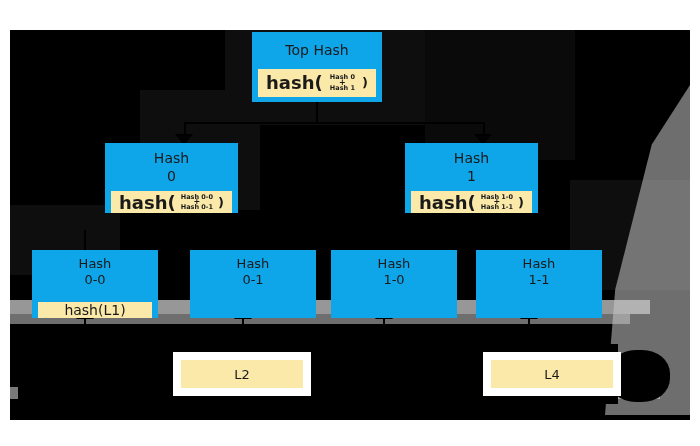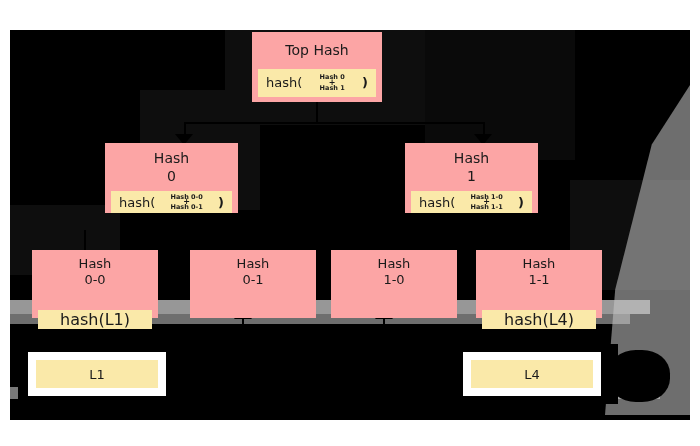--- a/index.html
+++ b/index.html
@@ -47,21 +47,21 @@
     position: absolute;
     width: 0; height: 0;
     border-left: 9px solid transparent;
     border-right: 9px solid transparent;
     border-bottom: 11px solid #000;
   }
 
   
   .node {
     position: absolute;
-    background: #fca5a5;
+    background: #0ea5e9;
     display: flex;
     flex-direction: column;
     align-items: center;
     justify-content: flex-start;
     z-index: 5;
   }
   .node-title {
     color: #1a1a1a;
     text-align: center;
     line-height: 1.25;
@@ -87,21 +87,21 @@
   .lvl2 { width: 133px; height: 70px; top: 113px; }
   #node-h0 { left: 95px; }
   #node-h1 { left: 395px; }
   .lvl2 .node-title { font-size: 14px; margin-top: 7px; }
   .lvl2 .hashbox {
     width: 121px; height: 26px; margin-top: 6px;
     justify-content: space-between; padding: 0 8px;
   }
 
   
-  .hash-fn { font-size: 13px; font-weight: normal; }
+  .hash-fn { font-size: 18px; font-weight: bold; }
   .hash-paren { font-size: 13px; font-weight: bold; }
   .combo {
     position: relative;
     font-size: 6.5px;
     font-weight: bold;
     line-height: 1.55;
     text-align: center;
     color: #1a1a1a;
   }
   .combo .plus {
@@ -114,40 +114,40 @@
   }
 
   
   .lvl3 { width: 126px; height: 68px; top: 220px; }
   #node-h00 { left: 22px; }
   #node-h01 { left: 180px; }
   #node-h10 { left: 321px; }
   #node-h11 { left: 466px; }
   .lvl3 .node-title { font-size: 13px; margin-top: 6px; }
   .lvl3 .hashbox {
-    width: 114px; height: 22px; margin-top: 21px;
-    font-size: 16px;
+    width: 114px; height: 22px; margin-top: 13px;
+    font-size: 14px;
   }
 
   
   .leaf {
     position: absolute;
     top: 322px;
     width: 138px;
     height: 44px;
     background: #ffffff;
     display: flex;
     align-items: center;
     justify-content: center;
     z-index: 6;
   }
   #leaf-l1 { left: 18px; }
   #leaf-l2 { left: 163px; }
   #leaf-l3 { left: 308px; }
-  #leaf-l4 { left: 453px; }
+  #leaf-l4 { left: 473px; }
   .leaf .hashbox {
     width: 122px; height: 28px; font-size: 13px;
   }
 
   
   #leafband {
     position: absolute;
     left: 8px; top: 314px;
     width: 600px; height: 60px;
     background: #000;
@@ -251,24 +251,23 @@
     </div>
 
     <div class="node lvl3" id="node-h10">
       <div class="node-title">Hash
 1-0</div>
     </div>
 
     <div class="node lvl3" id="node-h11">
       <div class="node-title">Hash
 1-1</div>
-      <div class="hashbox">hash(L4)</div>
-    </div>
-
-    <div class="leaf" id="leaf-l1">
-      <div class="hashbox">L1</div>
+    </div>
+
+    <div class="leaf" id="leaf-l2">
+      <div class="hashbox">L2</div>
     </div>
     <div class="leaf" id="leaf-l4">
       <div class="hashbox">L4</div>
     </div>
 
   </div>
 </div>
 
 </body></html>

